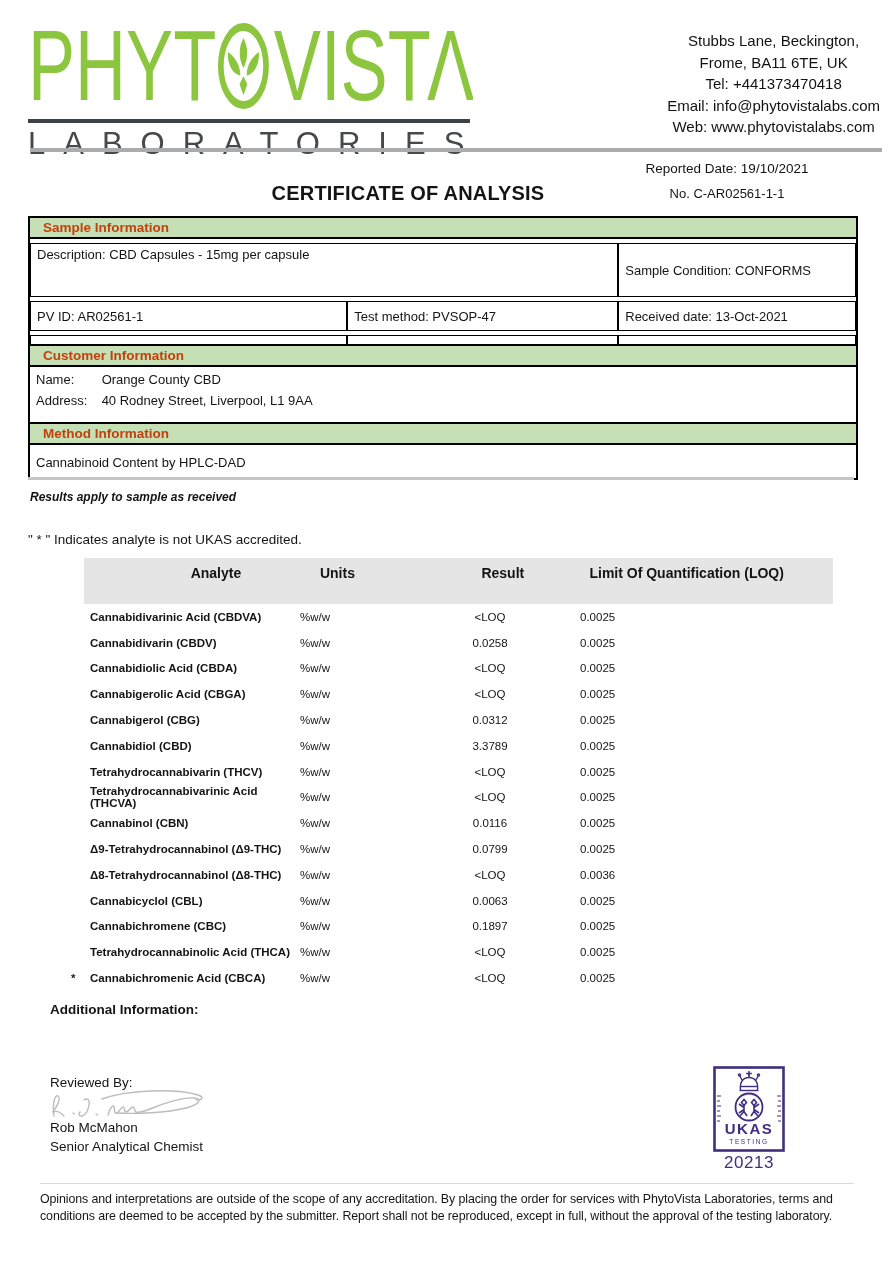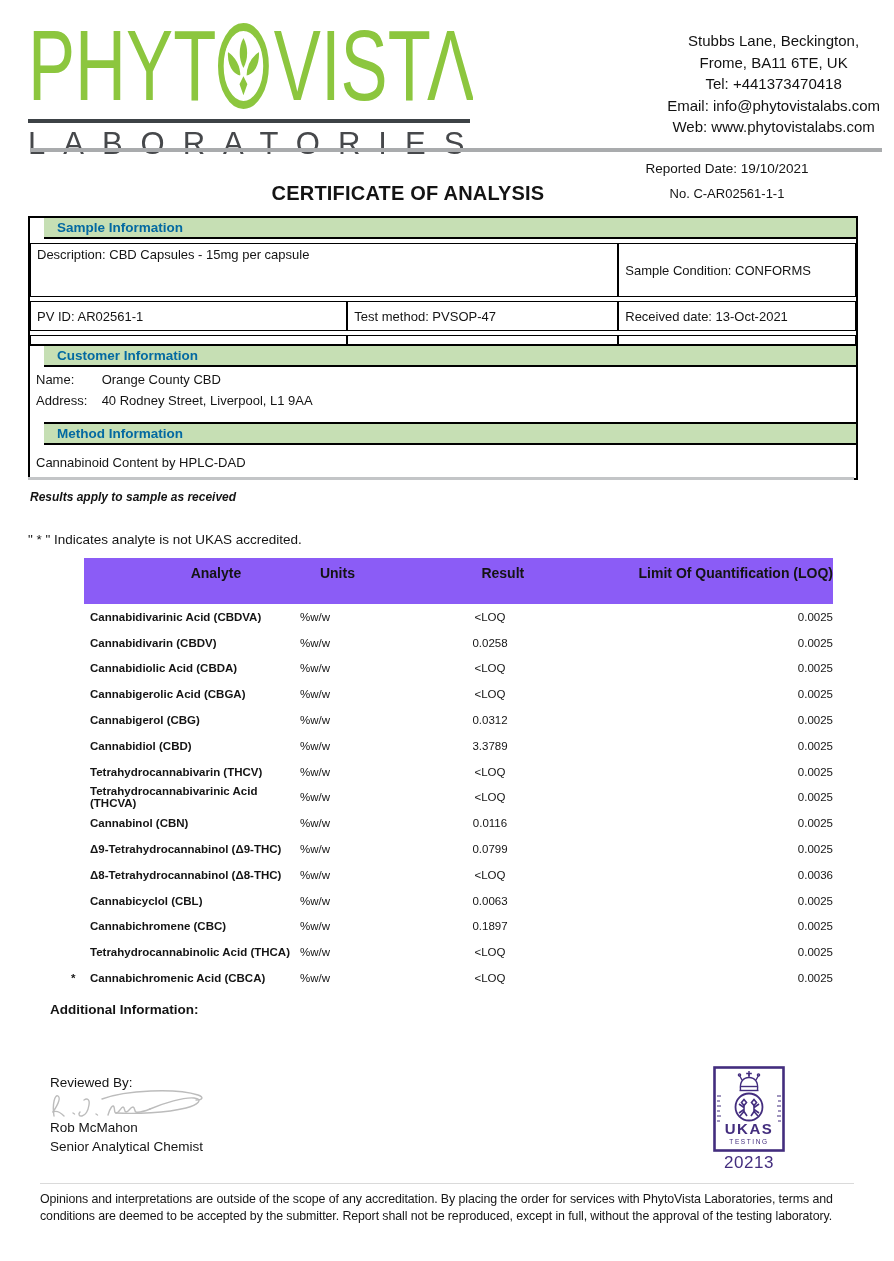--- a/index.html
+++ b/index.html
@@ -20,48 +20,48 @@
   .reported-date{position:absolute;left:627px;top:161px;width:200px;text-align:center;font-size:13.5px;}
   .doc-title{position:absolute;left:408px;top:182px;transform:translateX(-50%);
              font-size:20px;font-weight:bold;letter-spacing:0.2px;white-space:nowrap;}
   .doc-number{position:absolute;left:627px;top:186px;width:200px;text-align:center;font-size:13px;}
 
   
   .info-box{position:absolute;left:28px;width:826px;border:2px solid #000;background:#fff;}
   .sample-box{top:216px;}
   .customer-box{top:344px;}
   .section-bar{background:#c6dfb4;border-bottom:2px solid #000;font-size:13.5px;font-weight:bold;
-               padding:2px 0 2px 13px;color:#0369a1;margin-left:14px;}
+               padding:2px 0 2px 13px;color:#c2410c;}
   .info-table{width:100%;border-collapse:separate;border-spacing:0 4px;font-size:13px;}
   .info-table td{border:1px solid #000;padding:3px 6px;vertical-align:middle;}
   td.desc-cell{height:46px;vertical-align:top;}
   td.cond-cell{width:232px;}
   .w1{width:317px;} .w2{width:268px;}
   .info-table tr.data-row td{height:22px;}
 
   .cust-body{padding:5px 6px 8px 6px;font-size:13px;}
   .cust-line{margin-bottom:6px;}
   .cust-label{display:inline-block;min-width:62px;}
   .method-bar{border-top:0;}
   .method-body{padding:10px 6px 8px 6px;font-size:13px;}
 
   .divider-mid{position:absolute;left:28px;top:477px;width:826px;height:3px;background:#c3c5c7;}
 
   .note-italic{position:absolute;left:30px;top:490px;font-size:12px;font-style:italic;font-weight:bold;}
   .note-ukas{position:absolute;left:28px;top:532px;font-size:13.5px;}
 
   
   .results{position:absolute;left:84px;top:558px;width:749px;}
-  .res-header{display:flex;background:#8b5cf6;height:46px;font-weight:bold;font-size:14px;
+  .res-header{display:flex;background:#e5e5e5;height:46px;font-weight:bold;font-size:14px;
               align-items:flex-start;padding-top:7px;box-sizing:border-box;padding-left:28px;}
   .res-row{display:flex;height:25.8px;align-items:center;font-size:11.5px;}
   .col-analyte{width:216px;text-align:left;padding-left:6px;box-sizing:border-box;}
   .col-units{width:100px;}
   .col-result{width:180px;text-align:center;}
-  .col-loq{width:253px;text-align:right;}
+  .col-loq{width:253px;text-align:left;}
   .res-header .col-analyte{text-align:center;padding-left:0;}
   .res-row .col-analyte{font-weight:bold;position:relative;}
   .flag{position:absolute;left:-13px;top:0;font-weight:bold;}
 
   .additional{position:absolute;left:50px;top:1002px;font-size:13.5px;font-weight:bold;}
 
   
   .reviewed{position:absolute;left:50px;top:1075px;font-size:13.5px;}
   .signature{position:absolute;left:46px;top:1086px;}
   .signer-name{position:absolute;left:50px;top:1120px;font-size:13.5px;}

